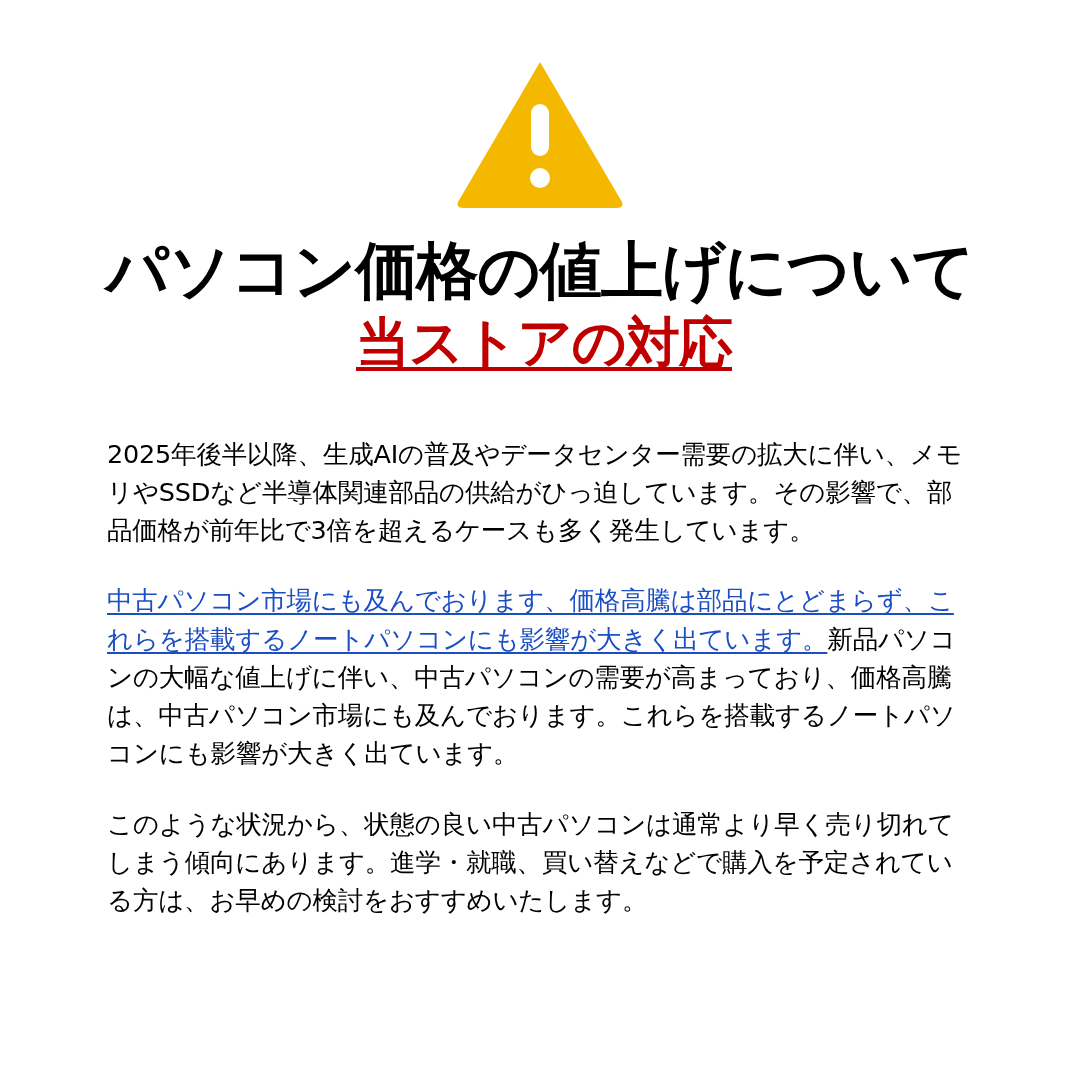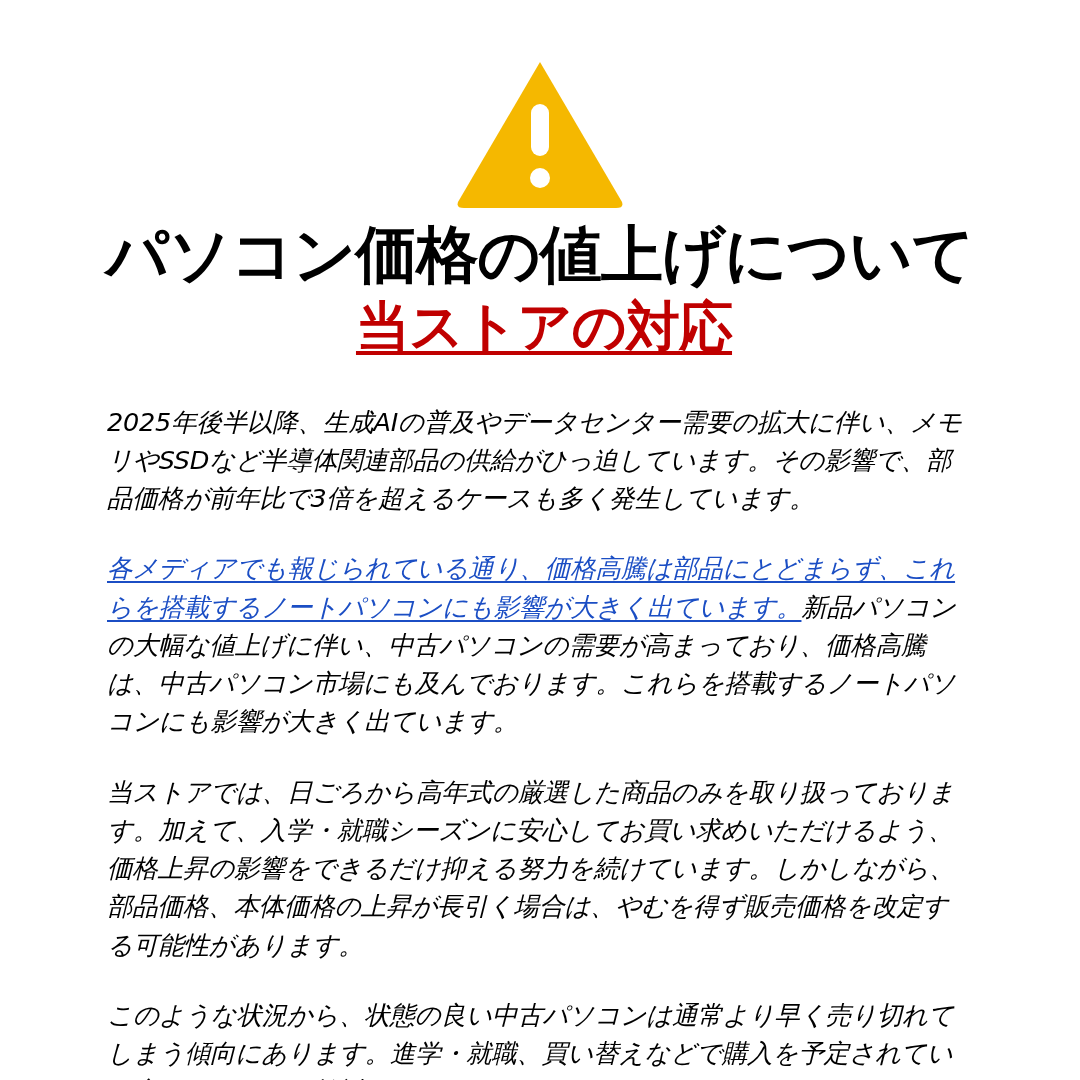--- a/index.html
+++ b/index.html
@@ -16,20 +16,21 @@
   }
   .page {
     width: 1080px;
     height: 1080px;
     box-sizing: border-box;
     padding: 0;
     position: relative;
     display: flex;
     flex-direction: column;
     align-items: center;
+    gap: 16px;
   }
 
   
   .icon-wrap {
     margin-top: 56px;
     width: 168px;
     height: 152px;
     display: flex;
     align-items: center;
     justify-content: center;
@@ -74,21 +75,20 @@
     margin-top: 44px;
     text-align: left;
   }
   p.para {
     font-family: "DejaVu Sans", "Liberation Sans", sans-serif;
     font-size: 25.5px;
     line-height: 1.5;
     margin: 0 0 32px 0;
     color: #000000;
     letter-spacing: -0.2px;
-    font-style: italic;
   }
   p.para:last-child {
     margin-bottom: 0;
   }
   .para-link {
     color: #1b4ec4;
     text-decoration: underline;
     text-decoration-thickness: 1.5px;
     text-underline-offset: 4px;
   }
@@ -111,20 +111,19 @@
 
   <div class="headline-block">
     <div class="headline-main">パソコン価格の値上げについて</div>
     <div class="headline-sub">当ストアの対応</div>
   </div>
 
   <div class="body-block">
 
     <p class="para">2025年後半以降、生成AIの普及やデータセンター需要の拡大に伴い、メモリやSSDなど半導体関連部品の供給がひっ迫しています。その影響で、部品価格が前年比で3倍を超えるケースも多く発生しています。</p>
 
-    <p class="para"><a class="para-link" href="#">各メディアでも報じられている通り、価格高騰は部品にとどまらず、これらを搭載するノートパソコンにも影響が大きく出ています。</a><span>新品パソコンの大幅な値上げに伴い、中古パソコンの需要が高まっており、価格高騰は、中古パソコン市場にも及んでおります。これらを搭載するノートパソコンにも影響が大きく出ています。</span></p>
+    <p class="para"><a class="para-link" href="#">中古パソコン市場にも及んでおります、価格高騰は部品にとどまらず、これらを搭載するノートパソコンにも影響が大きく出ています。</a><span>新品パソコンの大幅な値上げに伴い、中古パソコンの需要が高まっており、価格高騰は、中古パソコン市場にも及んでおります。これらを搭載するノートパソコンにも影響が大きく出ています。</span></p>
 
-    <p class="para">当ストアでは、日ごろから高年式の厳選した商品のみを取り扱っております。加えて、入学・就職シーズンに安心してお買い求めいただけるよう、価格上昇の影響をできるだけ抑える努力を続けています。しかしながら、部品価格、本体価格の上昇が長引く場合は、やむを得ず販売価格を改定する可能性があります。</p>
 
     <p class="para para-alert">このような状況から、状態の良い中古パソコンは通常より早く売り切れてしまう傾向にあります。進学・就職、買い替えなどで購入を予定されている方は、お早めの検討をおすすめいたします。</p>
 
   </div>
 </div>
 
 </body></html>

